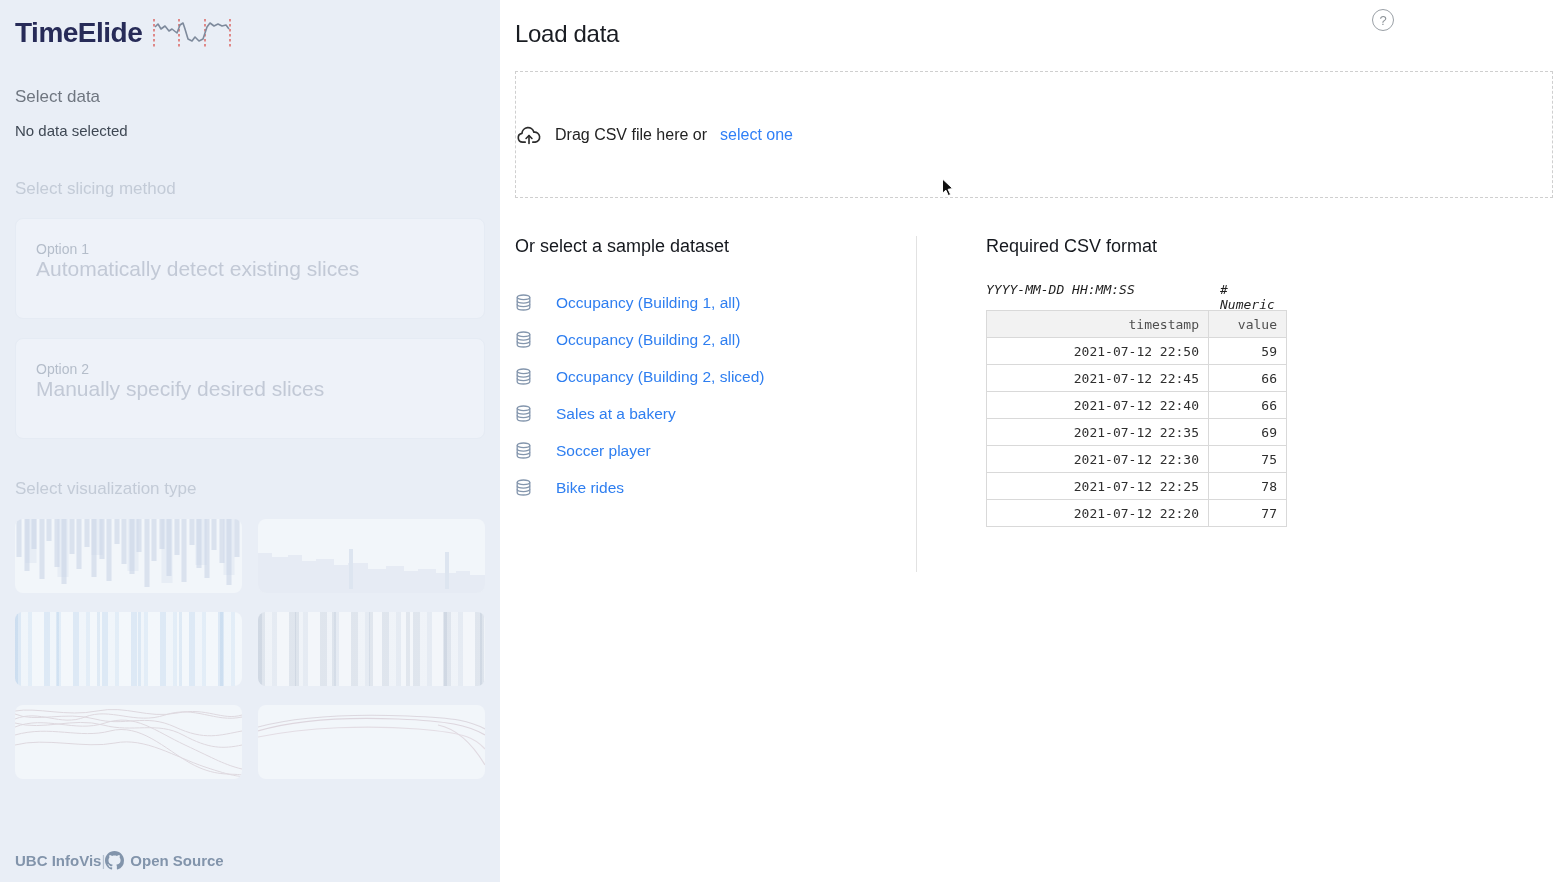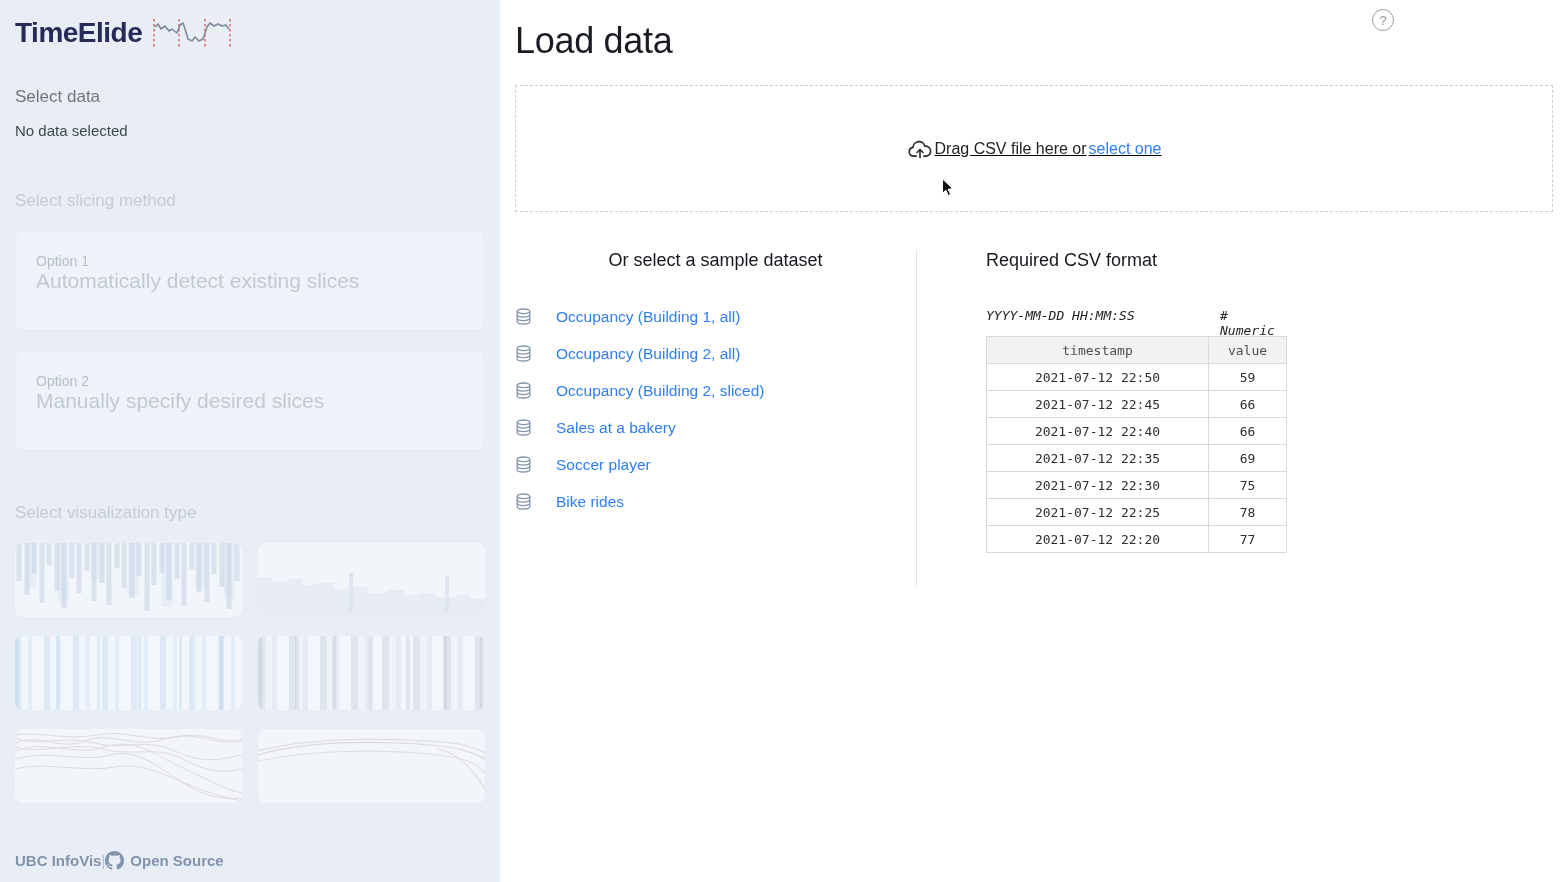--- a/index.html
+++ b/index.html
@@ -8,21 +8,21 @@
   .app { position:relative; width:1404px; height:882px; }
 
   
   .sidebar { position:absolute; left:0; top:0; width:500px; height:882px;
     background:#e9eef6; padding:15px; }
   .logo-row { display:flex; align-items:center; gap:10px; margin-top:2px; }
   .logo-text { font-size:28px; font-weight:700; color:#272b58; letter-spacing:-0.5px; }
   .logo-chart { width:80px; height:32px; }
   .sb-heading { font-size:17px; color:#6f7680; margin-top:38px; }
   .sb-status { font-size:15px; color:#3f4854; margin-top:15px; }
-  .sb-heading.disabled { color:#c3cbd7; margin-top:52px; }
+  .sb-heading.disabled { color:#c3cbd7; margin-top:40px; }
   .opt-card { background:#eef2f9; border:1px solid #e5ebf4; border-radius:8px;
     margin-top:19px; height:101px; padding:22px 20px; }
   .opt-kicker { font-size:14px; color:#b4bdca; }
   .opt-title { font-size:21px; color:#c2c9d6; }
   .viz-grid { display:grid; grid-template-columns:227px 227px; gap:19px 16px; margin-top:20px; }
   .viz-thumb { width:227px; height:74px; border-radius:8px; background:#f2f6fa; overflow:hidden; }
   .viz-thumb svg { display:block; }
   .thumb-stripes-blue { background:
     repeating-linear-gradient(90deg, rgba(140,180,220,.20) 0 3px, rgba(255,255,255,0) 3px 41px),
     repeating-linear-gradient(90deg, rgba(170,200,232,.30) 0 6px, rgba(228,238,248,.20) 6px 13px,
@@ -32,38 +32,38 @@
     repeating-linear-gradient(90deg, rgba(172,186,205,.28) 0 7px, rgba(226,233,242,.22) 7px 14px,
       rgba(197,209,226,.30) 14px 19px, rgba(243,246,250,.10) 19px 31px), #f3f6fa; }
   .sb-footer { position:absolute; left:15px; bottom:12px; display:flex; align-items:center; }
   .sb-footer a { font-size:15px; font-weight:700; color:#8294ab; text-decoration:none;
     display:flex; align-items:center; gap:6px; }
   .sb-footer .sep { color:#b7c2d1; font-size:15px; }
 
   
   .main { position:absolute; left:500px; top:0; width:1066px; height:882px; background:#fff;
     padding:20px 13px 0 15px; }
-  .page-title { font-size:36px; font-weight:500; color:#191c22; letter-spacing:-0.3px; }
+  .page-title { font-size:24px; font-weight:500; color:#191c22; letter-spacing:-0.3px; }
   .dropzone { margin-top:23px; height:127px; border:1px dashed #cfcfcf;
-    display:flex; align-items:center; justify-content:center; gap:2px;text-decoration:underline; }
+    display:flex; align-items:center; justify-content:flex-start; gap:13px; }
   .dz-text { font-size:16px; color:#232323; }
   .dz-link { font-size:16px; color:#2f7ff7; text-decoration:none; cursor:pointer; }
   .cols { display:flex; margin-top:38px; }
-  .col-left { width:402px; border-right:1px solid #e2e2e2; min-height:336px;text-align:center; }
+  .col-left { width:402px; border-right:1px solid #e2e2e2; min-height:336px; }
   .col-right { padding-left:69px; }
   .section-heading { font-size:18px; font-weight:500; color:#15181e; }
   .ds-list { margin-top:27px; }
   .ds-item { display:flex; align-items:center; gap:24px; height:37px; text-decoration:none; }
   .ds-label { font-size:15.5px; color:#2e7ef0; }
-  .hint-row { position:relative; width:301px; margin-top:37px; height:16px;
+  .hint-row { position:relative; width:301px; margin-top:25px; height:16px;
     font-family:"DejaVu Sans Mono", monospace; font-style:italic; font-size:13px; color:#1f1f1f; }
   .hint-value { position:absolute; left:234px; top:0; }
   table.csv { border-collapse:collapse; margin-top:12px;
     font-family:"DejaVu Sans Mono", monospace; font-size:13px; }
-  table.csv th, table.csv td { border:1px solid #d9d9d9; text-align:center;
+  table.csv th, table.csv td { border:1px solid #d9d9d9; text-align:right;
     font-weight:400; padding:4px 9px; height:27px; }
   table.csv th { background:#f2f2f2; color:#4f4f4f; }
   table.csv td { color:#2e2e2e; background:#fff; }
   .col-ts { width:222px; } .col-val { width:78px; }
   .help-btn { position:absolute; top:9px; right:10px; width:22px; height:22px; border-radius:50%;
     border:1.5px solid #9aa0a6; color:#8d9398; font-size:13px; display:flex; align-items:center;
     justify-content:center; background:#fff; cursor:pointer; }
   .cursor { position:absolute; left:941px; top:178px; pointer-events:none; }
 </style>
 </head>

